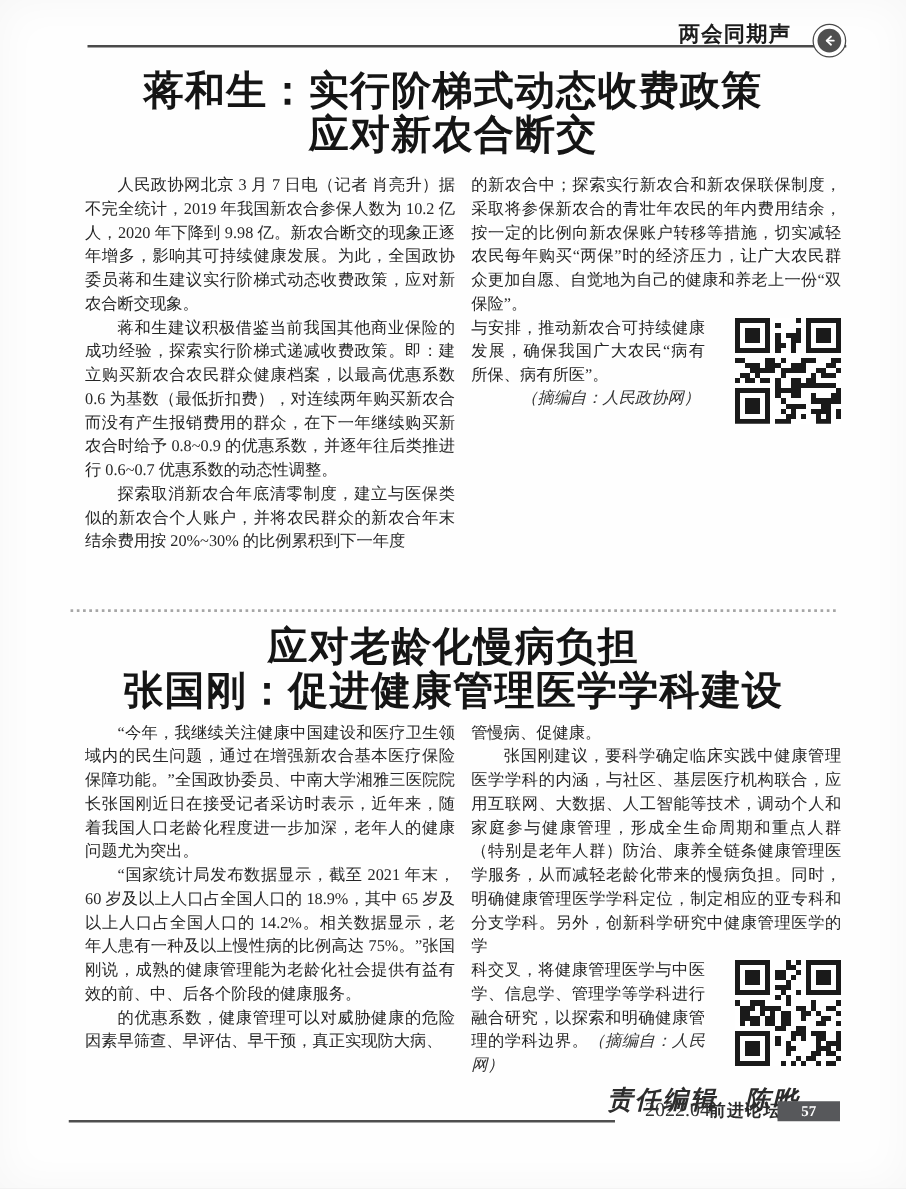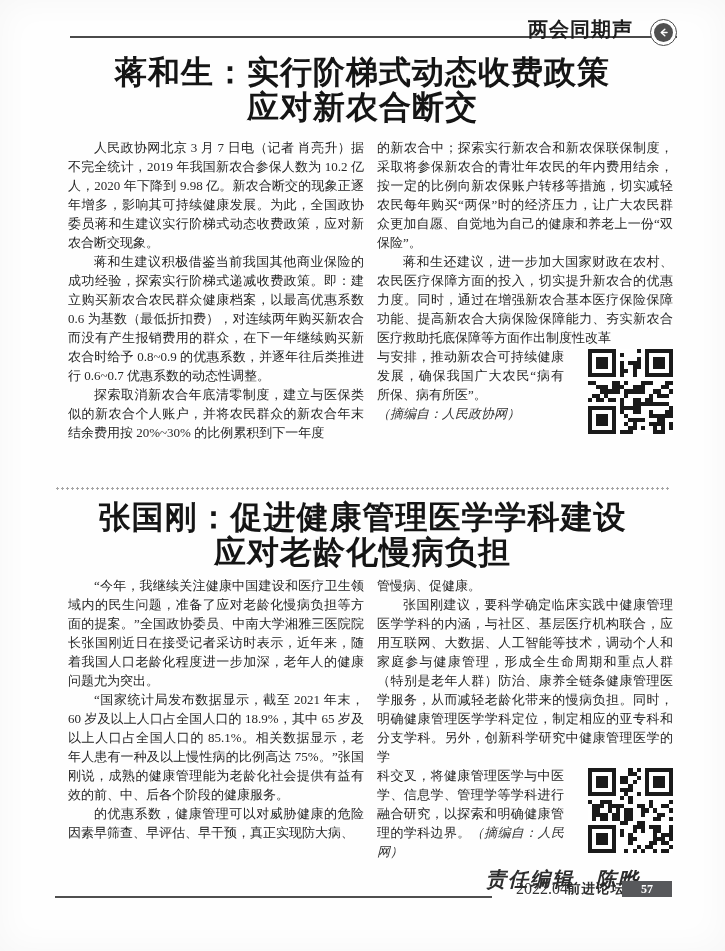--- a/index.html
+++ b/index.html
@@ -7,21 +7,21 @@
     position:relative;width:725px;height:951px;margin:0 auto;
     background:#fefefe;overflow:hidden;color:#222;
     font-family:"Liberation Serif","DejaVu Serif",serif;
     box-shadow:inset 0 0 35px rgba(0,0,0,0.035);
   }
   
   .header-rule{position:absolute;top:36px;left:70px;width:607px;height:2px;background:#4a4a4a;}
   .header-label{
     position:absolute;top:16px;right:92px;
     font-family:"Liberation Sans","DejaVu Sans",sans-serif;
-    font-weight:700;font-size:20px;letter-spacing:1px;color:#1c1c1c;
+    font-weight:700;font-size:17px;letter-spacing:1px;color:#1c1c1c;
   }
   .header-icon{
     position:absolute;top:19px;right:48px;width:27px;height:27px;box-sizing:border-box;
     border:1.5px solid #4a4a4a;border-radius:50%;background:#fff;
     display:flex;align-items:center;justify-content:center;z-index:2;
   }
   .header-icon .disc{
     width:19px;height:19px;border-radius:50%;background:#4f4f4f;
     display:flex;align-items:center;justify-content:center;
   }
@@ -37,21 +37,21 @@
   .cols{position:absolute;left:68px;width:604px;display:flex;gap:13px;}
   #a1-cols{top:138px;}
   #a2-cols{top:576px;}
   .col{width:296px;flex:none;font-size:13px;line-height:19px;text-align:justify;color:#262626;}
   .col p{margin:0;}
   p.ind{text-indent:2em;}
   .wrap-row{display:flex;align-items:flex-start;}
   .wrap-text{width:201px;margin-right:24px;}
   .qr-code{width:85px;height:85px;flex:none;margin-top:2px;}
   .qr-code svg{display:block;width:85px;height:85px;}
-  .source-line{text-align:left;font-style:italic;padding-right:4px;color:#333;}
+  .source-line{text-align:right;font-style:italic;padding-right:4px;color:#333;font-family:Liberation Mono, monospace;}
   .kai{font-style:italic;color:#333;}
   
   .divider{
     position:absolute;top:486px;left:55px;width:616px;height:5px;
     background-image:radial-gradient(circle at 2.5px 2.5px,#a6a6a6 1px,transparent 1.4px);
     background-size:5px 5px;background-repeat:repeat-x;
   }
   
   .editor-line{
     position:absolute;top:866px;right:85px;
@@ -92,21 +92,20 @@
   </div>
 
   <div class="cols" id="a1-cols">
     <div class="col">
       <p class="ind">人民政协网北京 3 月 7 日电（记者 肖亮升）据不完全统计，2019 年我国新农合参保人数为 10.2 亿人，2020 年下降到 9.98 亿。新农合断交的现象正逐年增多，影响其可持续健康发展。为此，全国政协委员蒋和生建议实行阶梯式动态收费政策，应对新农合断交现象。</p>
       <p class="ind">蒋和生建议积极借鉴当前我国其他商业保险的成功经验，探索实行阶梯式递减收费政策。即：建立购买新农合农民群众健康档案，以最高优惠系数 0.6 为基数（最低折扣费），对连续两年购买新农合而没有产生报销费用的群众，在下一年继续购买新农合时给予 0.8~0.9 的优惠系数，并逐年往后类推进行 0.6~0.7 优惠系数的动态性调整。</p>
       <p class="ind">探索取消新农合年底清零制度，建立与医保类似的新农合个人账户，并将农民群众的新农合年末结余费用按 20%~30% 的比例累积到下一年度</p>
     </div>
     <div class="col">
       <p>的新农合中；探索实行新农合和新农保联保制度，采取将参保新农合的青壮年农民的年内费用结余，按一定的比例向新农保账户转移等措施，切实减轻农民每年购买“两保”时的经济压力，让广大农民群众更加自愿、自觉地为自己的健康和养老上一份“双保险”。</p>
-      <p class="ind">蒋和生还建议，进一步加大国家财政在农村、农民医疗保障方面的投入，切实提升新农合的优惠力度。同时，通过在增强新农合基本医疗保险保障功能、提高新农合大病保险保障能力、夯实新农合医疗救助托底保障等方面作出制度性改革</p>
       <div class="wrap-row">
         <div class="wrap-text">
           <p>与安排，推动新农合可持续健康发展，确保我国广大农民“病有所保、病有所医”。</p>
           <p class="source-line">（摘编自：人民政协网）</p>
         </div>
         <div class="qr-code">
             <svg viewBox="0 0 21 21" shape-rendering="crispEdges">
               <rect width="21" height="21" fill="#fff"></rect>
               <g fill="#1a1a1a">
                 <rect x="12" y="0" width="1" height="1"></rect>
@@ -242,28 +241,28 @@
               </g>
             </svg>
           </div>
       </div>
     </div>
   </div>
 
   <div class="divider"></div>
 
   <div class="article-title" id="a2-title">
+    <div>应对老龄化慢病负担</div>
     <div>张国刚：促进健康管理医学学科建设</div>
-    <div>应对老龄化慢病负担</div>
   </div>
 
   <div class="cols" id="a2-cols">
     <div class="col">
-      <p class="ind">“今年，我继续关注健康中国建设和医疗卫生领域内的民生问题，准备了应对老龄化慢病负担等方面的提案。”全国政协委员、中南大学湘雅三医院院长张国刚近日在接受记者采访时表示，近年来，随着我国人口老龄化程度进一步加深，老年人的健康问题尤为突出。</p>
-      <p class="ind">“国家统计局发布数据显示，截至 2021 年末，60 岁及以上人口占全国人口的 18.9%，其中 65 岁及以上人口占全国人口的 85.1%。相关数据显示，老年人患有一种及以上慢性病的比例高达 75%。”张国刚说，成熟的健康管理能为老龄化社会提供有益有效的前、中、后各个阶段的健康服务。</p>
+      <p class="ind">“今年，我继续关注健康中国建设和医疗卫生领域内的民生问题，通过在增强新农合基本医疗保险保障功能。”全国政协委员、中南大学湘雅三医院院长张国刚近日在接受记者采访时表示，近年来，随着我国人口老龄化程度进一步加深，老年人的健康问题尤为突出。</p>
+      <p class="ind">“国家统计局发布数据显示，截至 2021 年末，60 岁及以上人口占全国人口的 18.9%，其中 65 岁及以上人口占全国人口的 14.2%。相关数据显示，老年人患有一种及以上慢性病的比例高达 75%。”张国刚说，成熟的健康管理能为老龄化社会提供有益有效的前、中、后各个阶段的健康服务。</p>
       <p class="ind">的优惠系数，健康管理可以对威胁健康的危险因素早筛查、早评估、早干预，真正实现防大病、</p>
     </div>
     <div class="col">
       <p>管慢病、促健康。</p>
       <p class="ind">张国刚建议，要科学确定临床实践中健康管理医学学科的内涵，与社区、基层医疗机构联合，应用互联网、大数据、人工智能等技术，调动个人和家庭参与健康管理，形成全生命周期和重点人群（特别是老年人群）防治、康养全链条健康管理医学服务，从而减轻老龄化带来的慢病负担。同时，明确健康管理医学学科定位，制定相应的亚专科和分支学科。另外，创新科学研究中健康管理医学的学</p>
       <div class="wrap-row">
         <div class="wrap-text">
           <p><span>科交叉，将健康管理医学与中医学、信息学、管理学等学科进行融合研究，以探索和明确健康管理的学科边界。</span><span class="kai">（摘编自：人民网）</span></p>
         </div>
         <div class="qr-code">

